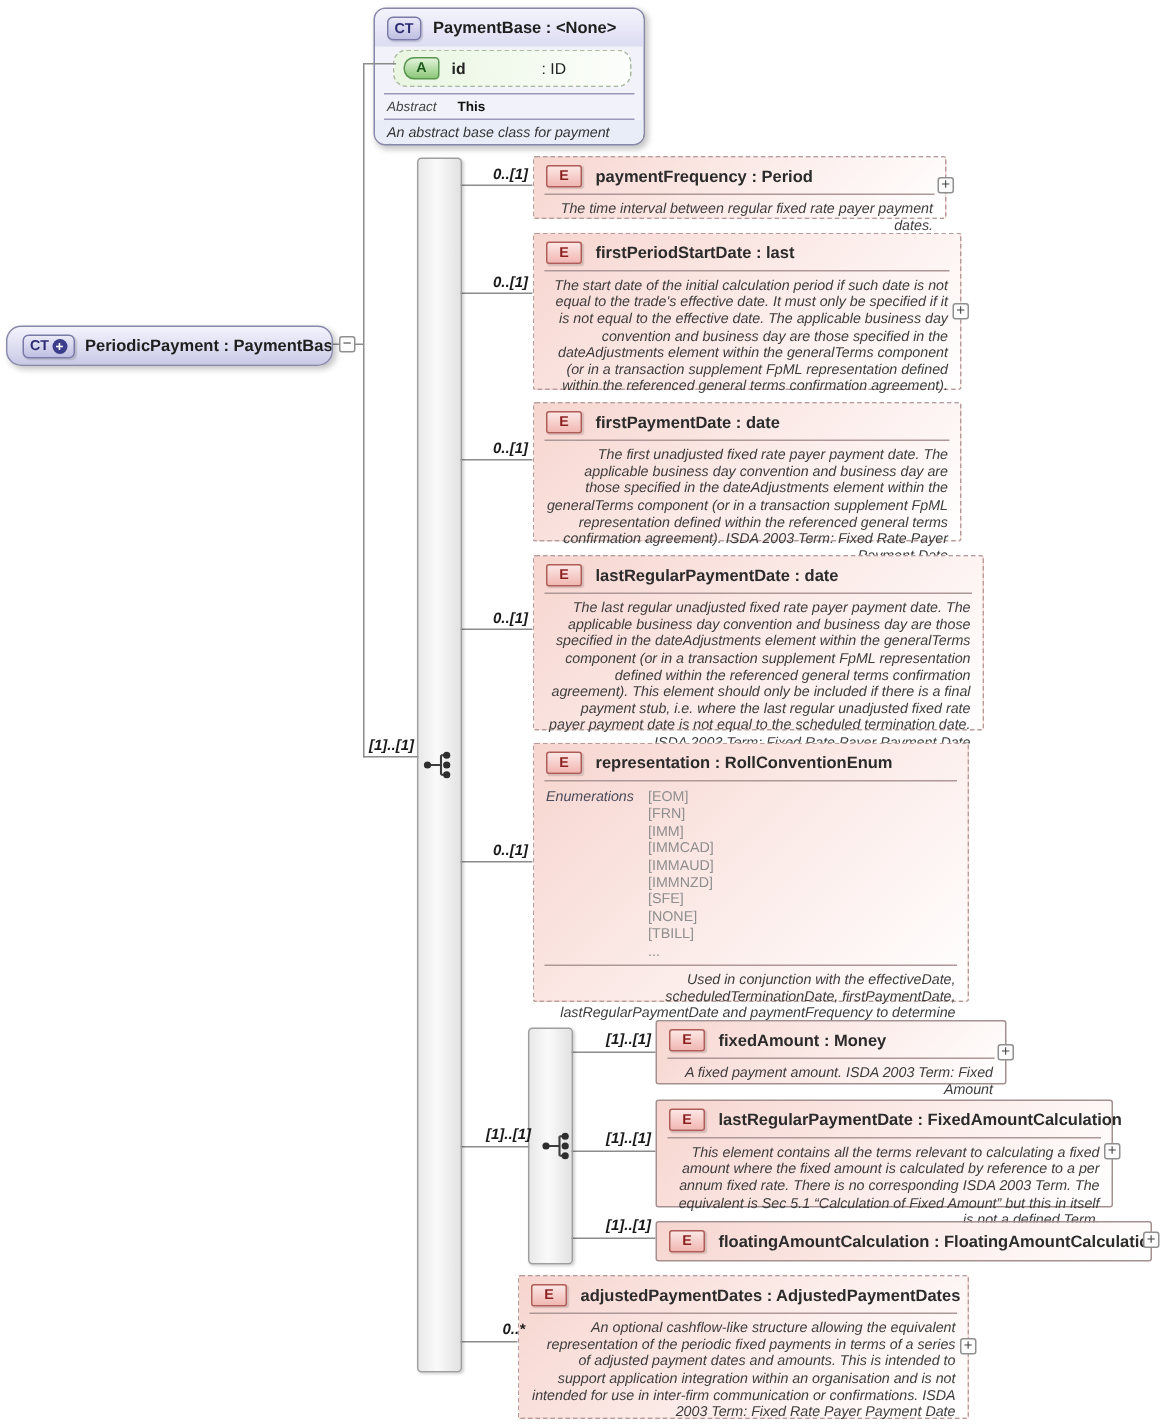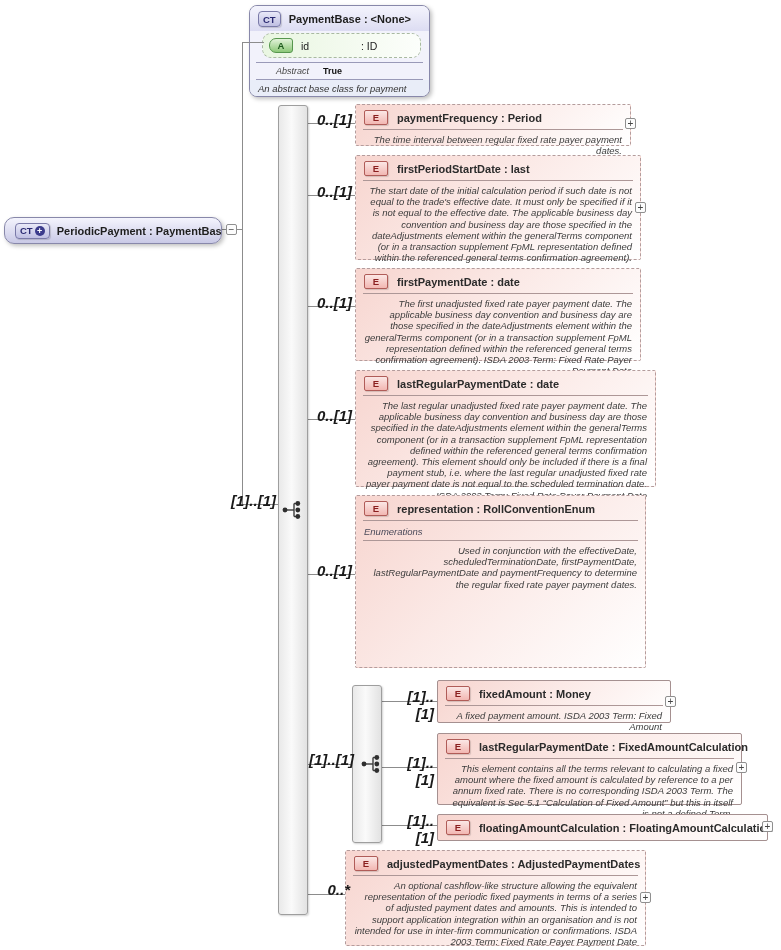--- a/index.html
+++ b/index.html
@@ -12,21 +12,21 @@
   .over{z-index:6;}
 
   
   .groupbar{position:absolute;width:28px;border:1px solid #9e9e9e;border-radius:3px;
             background:linear-gradient(to right,#e9e9e9,#fafafa 45%,#e2e2e2);
             box-shadow:1px 1px 2px rgba(0,0,0,.18);z-index:2;}
 
   .groupicon{position:absolute;z-index:3;}
 
   
-  .card{position:absolute;font-size:15px;font-style:italic;font-weight:bold;color:#1a1a1a;
+  .card{position:absolute;font-size:10px;font-style:italic;font-weight:bold;color:#1a1a1a;
         text-align:right;z-index:4;letter-spacing:0px;}
 
   
   .ebox{position:absolute;border:1px dashed #b49c9c;border-radius:2px;
         background:linear-gradient(135deg,#f7d5cf 0%,#fbe9e6 45%,#ffffff 100%);
         z-index:3;box-sizing:border-box;}
   .ebox.solid{border:1px solid #a59090;}
   .ehead{display:flex;align-items:center;gap:9px;padding:5px 8px 3px 8px;}
   .etitle{font-size:11px;font-weight:bold;color:#2b2b2b;white-space:nowrap;}
   .edivider{height:1px;background:#ad9797;margin:1px 7px 0 7px;}
@@ -54,24 +54,24 @@
   
   .ctbox{position:absolute;border:1px solid #8888aa;border-radius:8px;
          background:#f2f2fb;box-shadow:2px 2px 4px rgba(0,0,0,.25);z-index:5;box-sizing:border-box;
          overflow:hidden;}
   .cthead{display:flex;align-items:center;gap:8px;padding:5px 8px 4px 8px;
           background:linear-gradient(#f4f4fd,#dcdcf2);}
   .cttitle{font-size:11px;font-weight:bold;color:#1e1e1e;white-space:nowrap;}
   .attrwrap{display:flex;align-items:center;gap:8px;margin:2px 8px 4px 12px;padding:4px 6px;
             border:1px dashed #a9b9a2;border-radius:9px;
             background:linear-gradient(to right,#e9f6e1,#fcfefb);}
-  .aname{font-size:10.5px;font-weight:normal;color:#222;width:52px;}
+  .aname{font-size:10.5px;font-weight:bold;color:#222;width:52px;}
   .atype{font-size:10.5px;font-weight:normal;color:#222;}
   .ctdiv{height:1px;background:#9a9ab8;margin:0 6px;}
-  .absrow{display:flex;align-items:center;gap:14px;padding:3px 8px;margin-left:18px;}
+  .absrow{display:flex;align-items:center;gap:14px;padding:3px 8px;}
   .abslabel{font-size:9px;font-style:italic;color:#444;}
   .absval{font-size:9px;font-weight:bold;color:#111;}
   .ctdesc{font-size:9.5px;font-style:italic;color:#333;padding:3px 8px 5px 8px;
           background:#e9edf8;line-height:11px;}
 
   .rootbox{display:flex;align-items:center;gap:7px;padding:0 10px;
            background:linear-gradient(#f4f4fd,#c9c9e6);}
 
   
   .handle{position:absolute;width:11px;height:11px;border:1px solid #8f8f8f;border-radius:2px;
@@ -142,21 +142,21 @@
       <span class="cttitle">PaymentBase : &lt;None&gt;</span>
     </div>
     <div class="attrwrap">
       <span class="abadge">A</span>
       <span class="aname">id</span>
       <span class="atype">: ID</span>
     </div>
     <div class="ctdiv"></div>
     <div class="absrow">
       <span class="abslabel">Abstract</span>
-      <span class="absval">True</span>
+      <span class="absval">This</span>
     </div>
     <div class="ctdiv"></div>
     <div class="ctdesc">An abstract base class for payment types.</div>
   </div>
 
   <div class="ctbox rootbox" style="left:4px;top:217px;width:218px;height:27px;border-radius:10px;">
     <span class="ctbadge">
         <span>CT</span>
         <span class="plusdot">+</span>
       </span>
@@ -203,20 +203,30 @@
   </div>
 
   <div class="ebox" style="left:355px;top:495px;width:291px;height:173px;">
     <div class="ehead">
       <span class="ebadge">E</span>
       <span class="etitle">representation : RollConventionEnum</span>
     </div>
     <div class="edivider"></div>
     <div class="enums">
       <span class="enum-label">Enumerations</span>
+      <span class="enum-values">[EOM]
+[FRN]
+[IMM]
+[IMMCAD]
+[IMMAUD]
+[IMMNZD]
+[SFE]
+[NONE]
+[TBILL]
+...</span>
     </div>
     <div class="edivider"></div>
     <div class="edesc">Used in conjunction with the effectiveDate, scheduledTerminationDate, firstPaymentDate, lastRegularPaymentDate and paymentFrequency to determine the regular fixed rate payer payment dates.</div>
   </div>
 
   <div class="ebox solid" style="left:437px;top:680px;width:234px;height:43px;">
     <div class="ehead">
       <span class="ebadge">E</span>
       <span class="etitle">fixedAmount : Money</span>
     </div>

